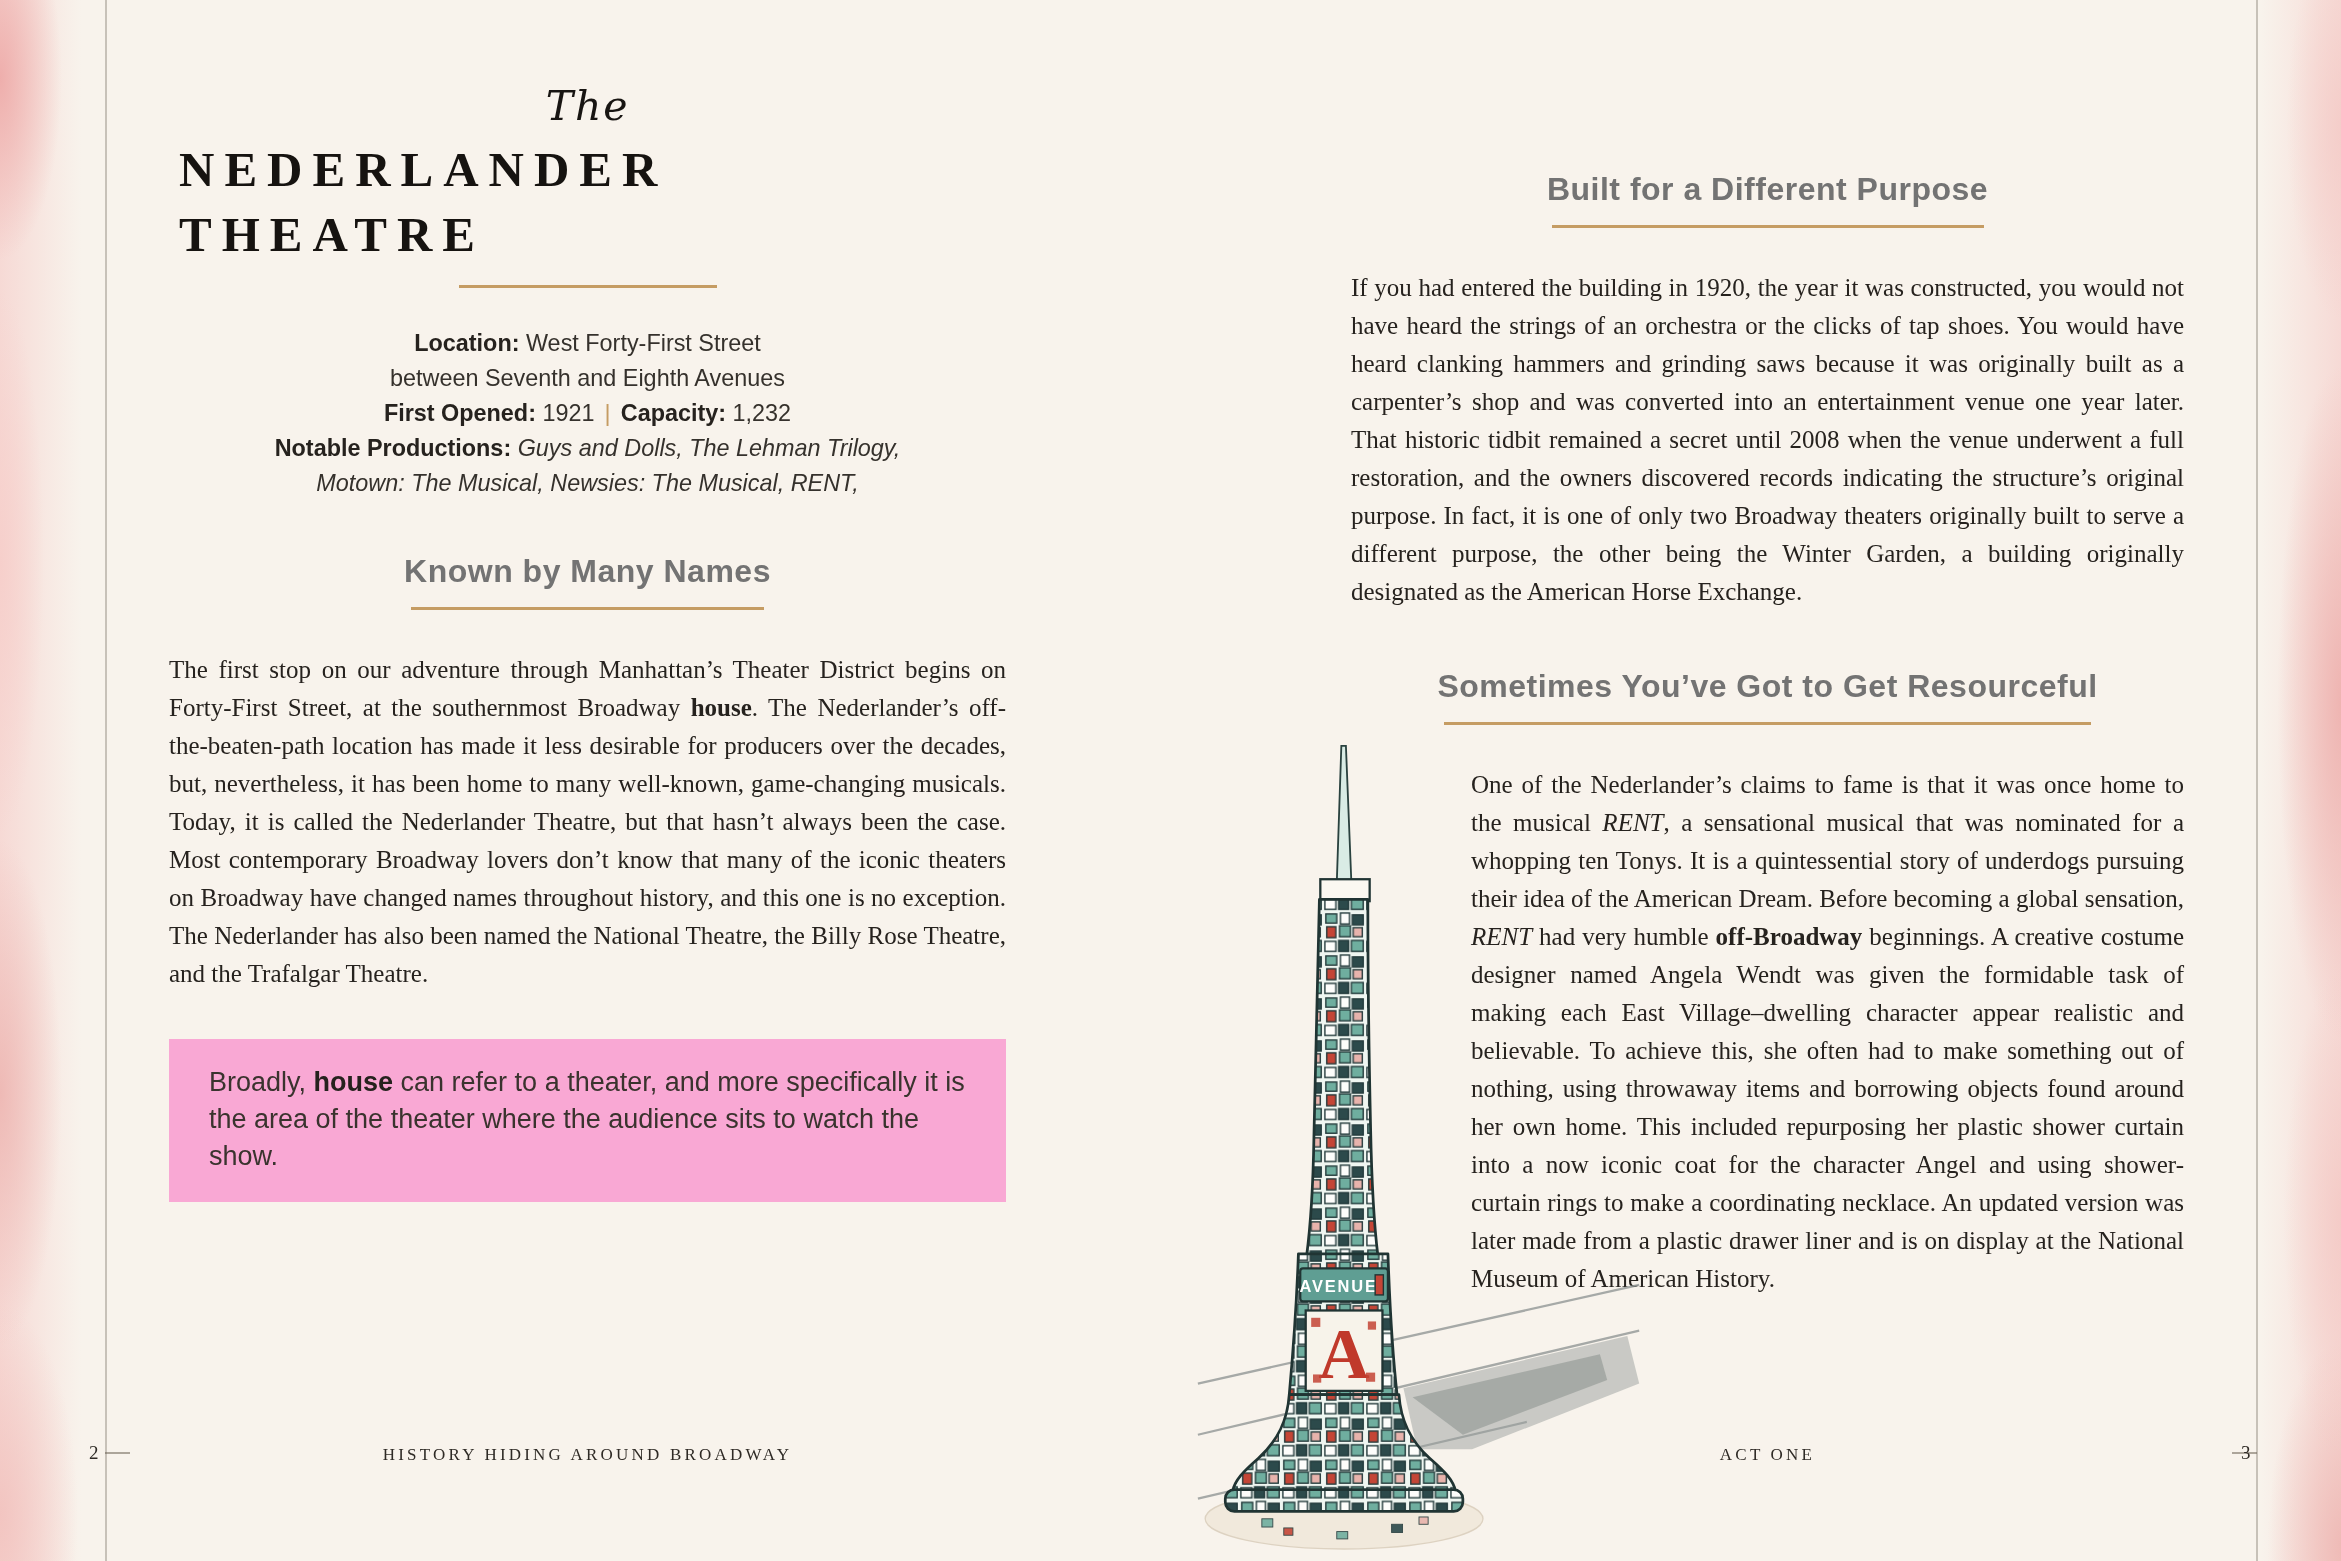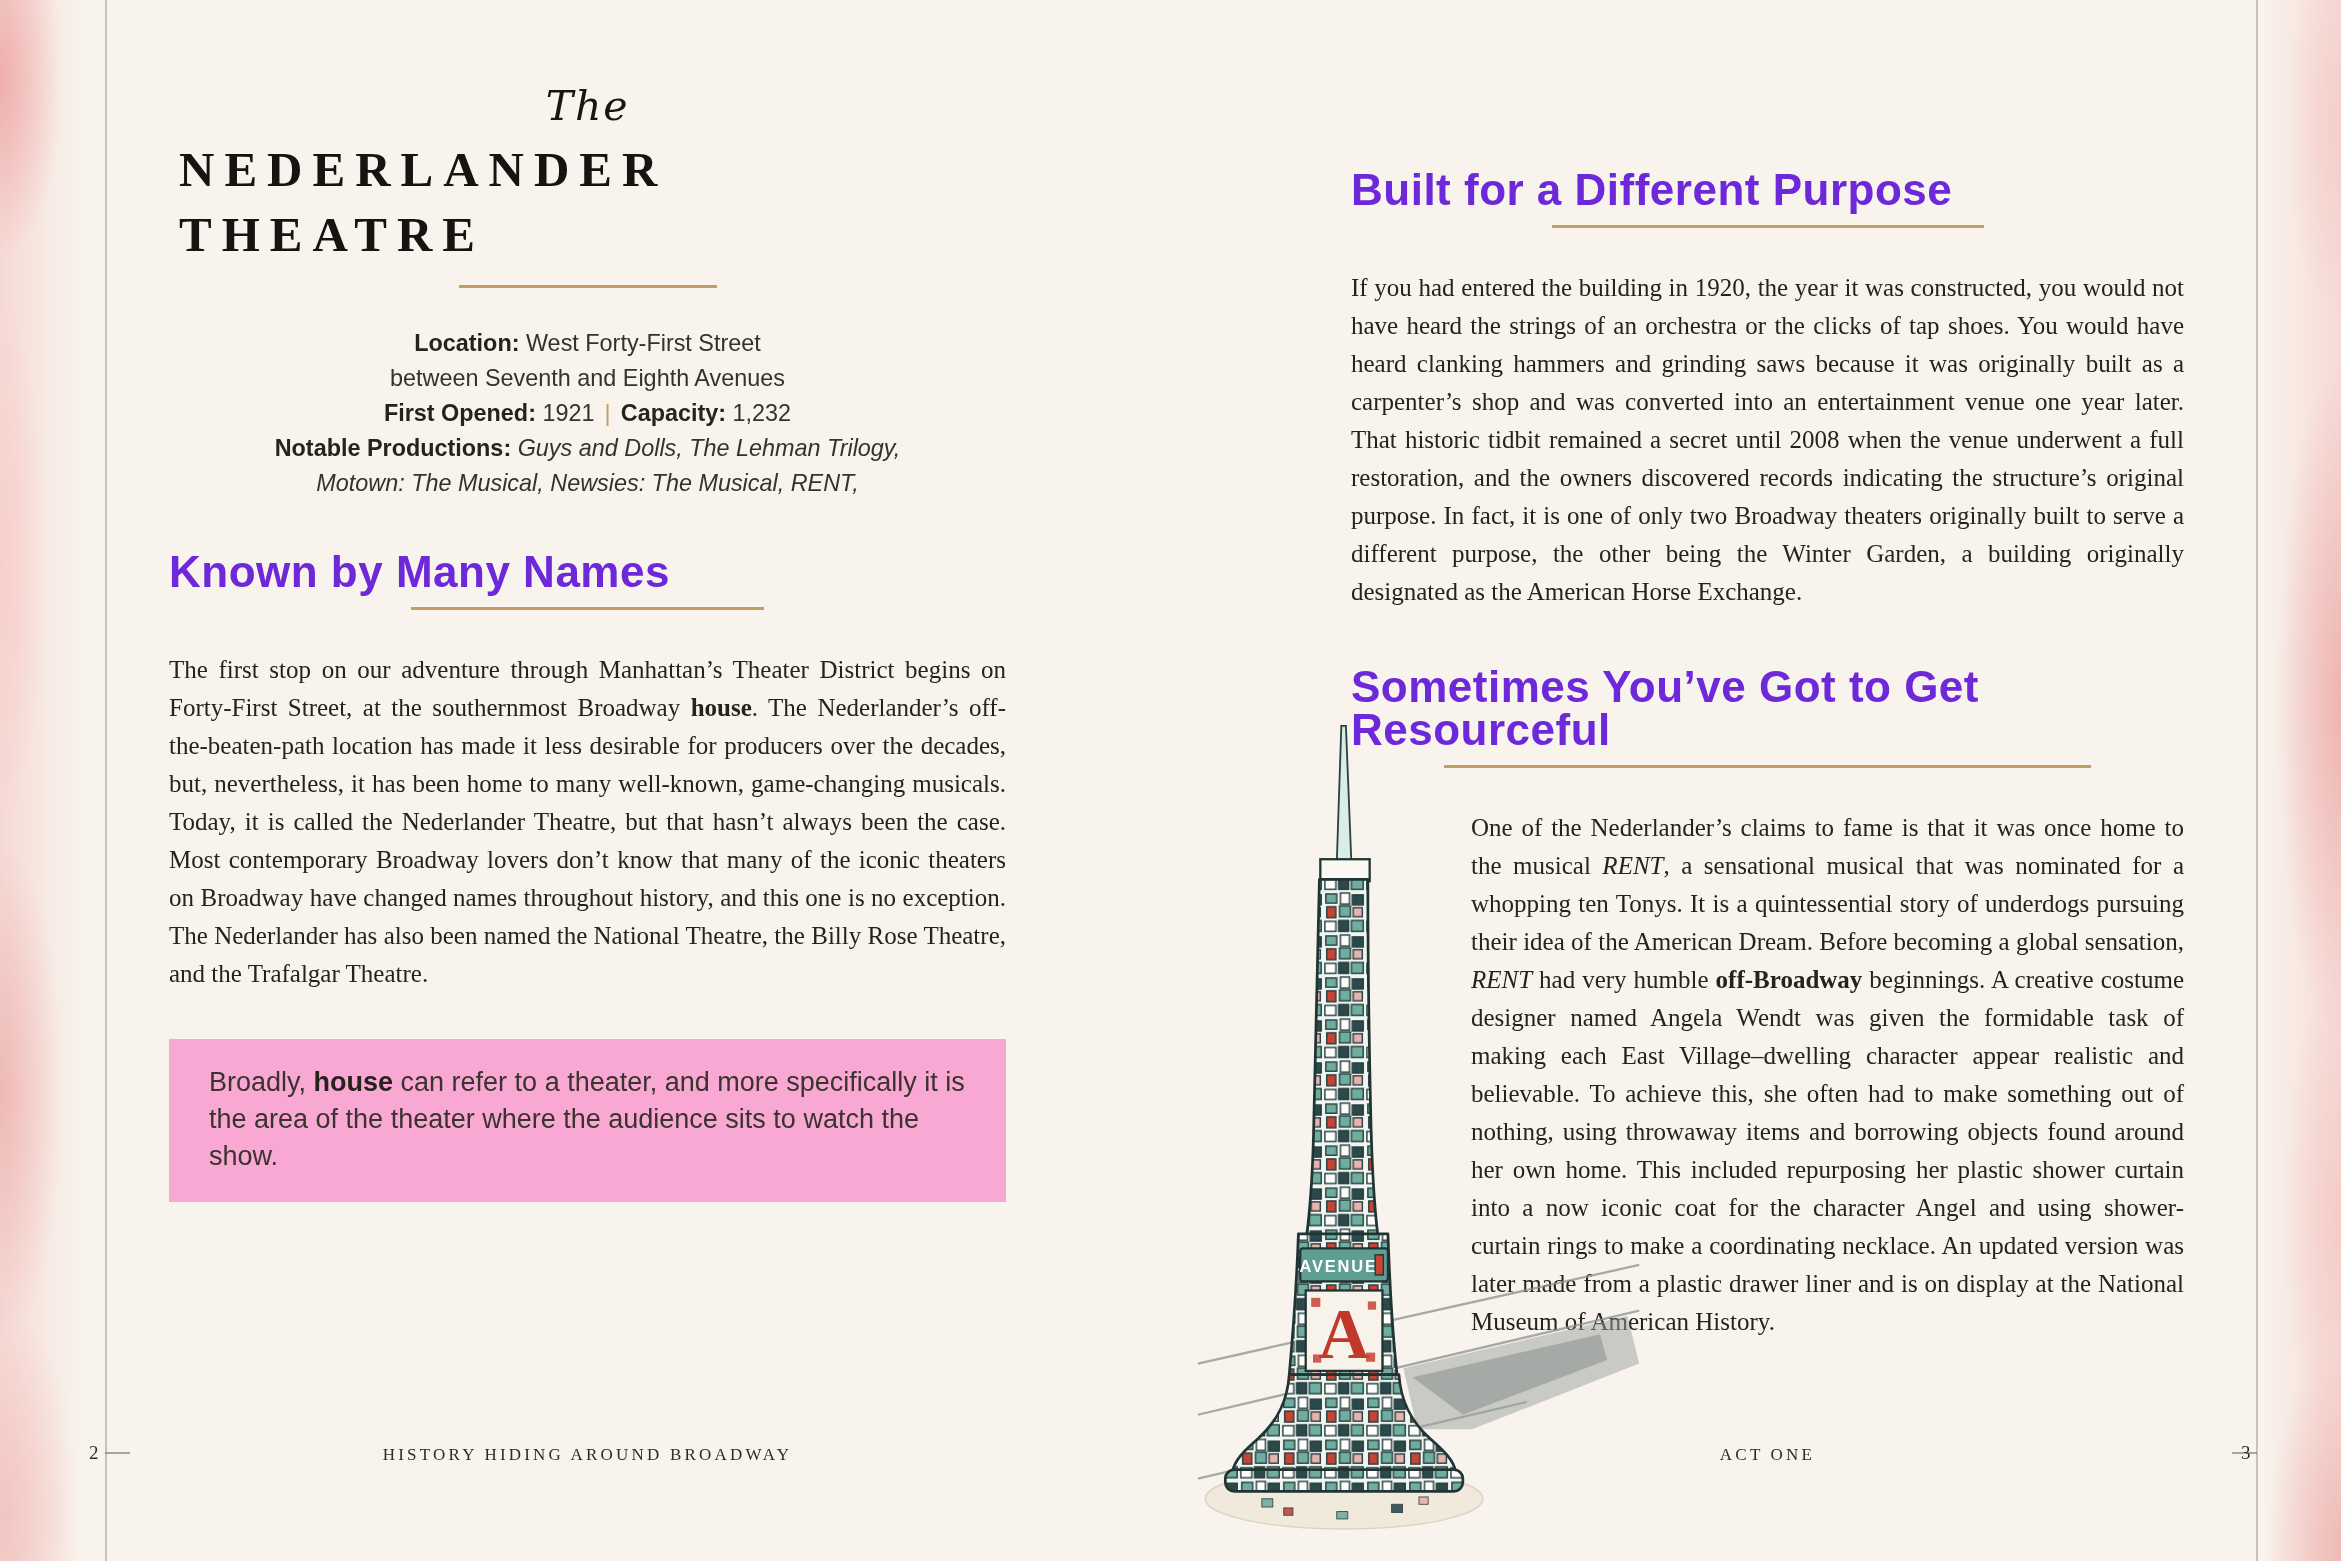--- a/index.html
+++ b/index.html
@@ -70,23 +70,24 @@
     margin-top:38px; text-align:center;
     font-family:"Liberation Sans", sans-serif;
     font-size:23.4px; line-height:35px; color:#35312c;
   }
   .fb { font-weight:700; color:#26221e; }
   .fi { font-style:italic; }
   .gold-sep { color:#c59c63; padding:0 3.6px; }
 
   
   .sec-head {
+    text-align:center;
     font-family:"Liberation Sans", sans-serif;
-    font-weight:600; font-size:44px; line-height:43px;
-    color:#6d28d9; letter-spacing:0.5px;
+    font-weight:600; font-size:32px; line-height:43px;
+    color:#737373; letter-spacing:0.5px;
   }
   .sh-left   { margin-top:49px; }
   .rule-lsec { width:353px; margin-top:14.4px; }
   .sh-r1     { margin-top:168px; }
   .rule-r1   { width:432px; margin-top:14.4px; }
   .sh-r2     { margin-top:54px; }
   .rule-r2   { width:647px; margin-top:14.4px; }
 
   
   .body-text {
@@ -102,21 +103,21 @@
     display:block;
     margin-top:46px;
     background:#f9a8d4;
     padding:25px 40px 27px 40px;
     font-family:"Liberation Sans", sans-serif;
     font-size:27px; line-height:37px; color:#3a332e;
   }
   .callout strong { color:#26221e; }
 
   
-  .illustration { position:absolute; left:1194px; top:724px; width:450px; height:815px; }
+  .illustration { position:absolute; left:1194px; top:744px; width:450px; height:815px; }
   .illustration svg { width:100%; height:100%; display:block; }
 
   
   .footer-text {
     position:absolute; top:1445px;
     font-family:"Liberation Serif", serif;
     font-size:17px; letter-spacing:3.2px; color:#2e2a25;
     text-align:center;
   }
   .footer-left-title  { left:169px;  width:837px; }

